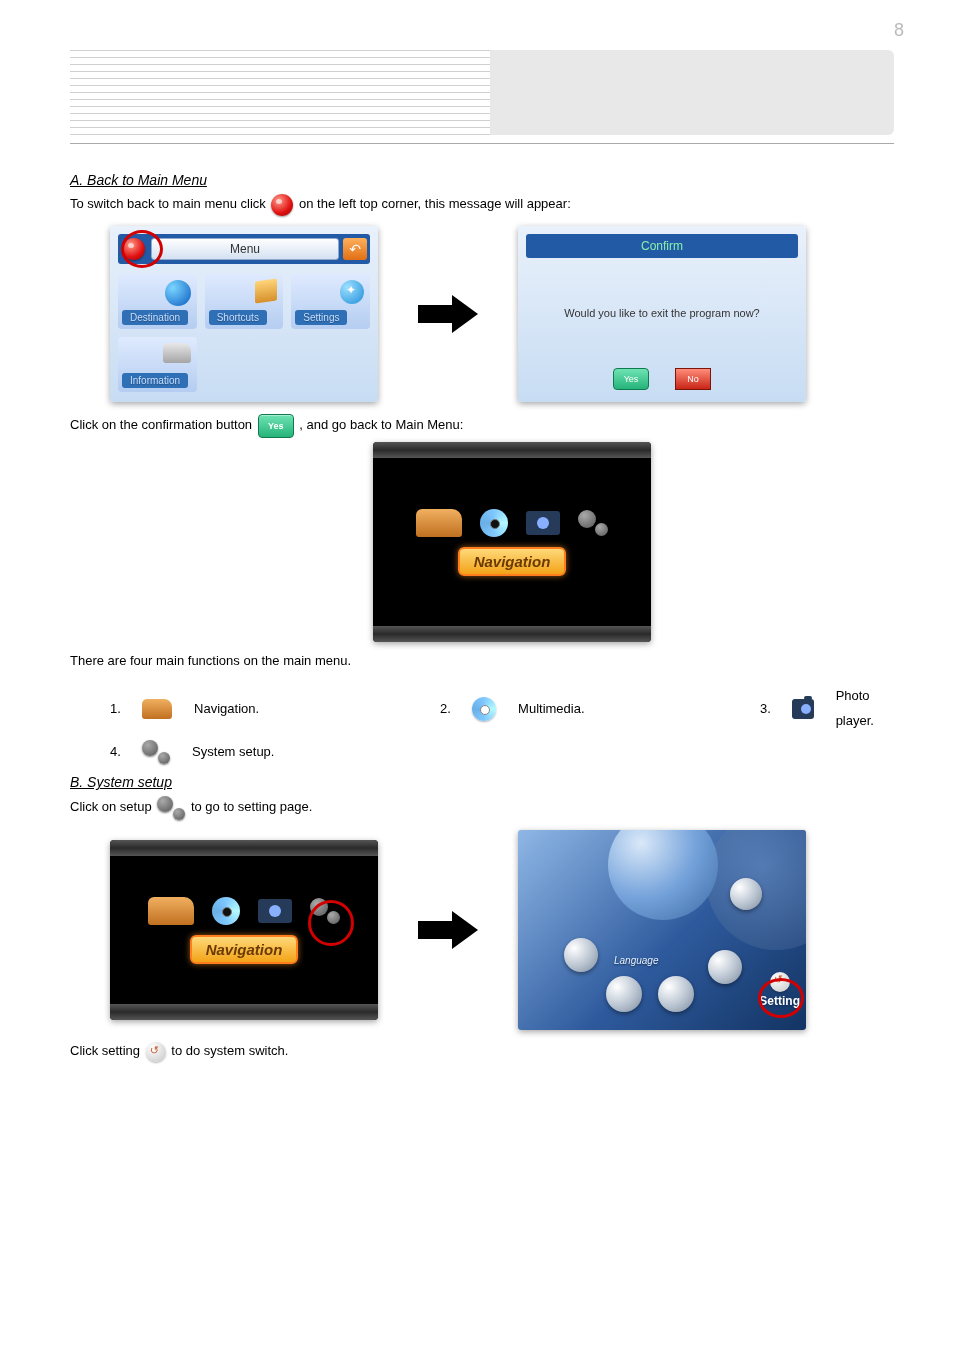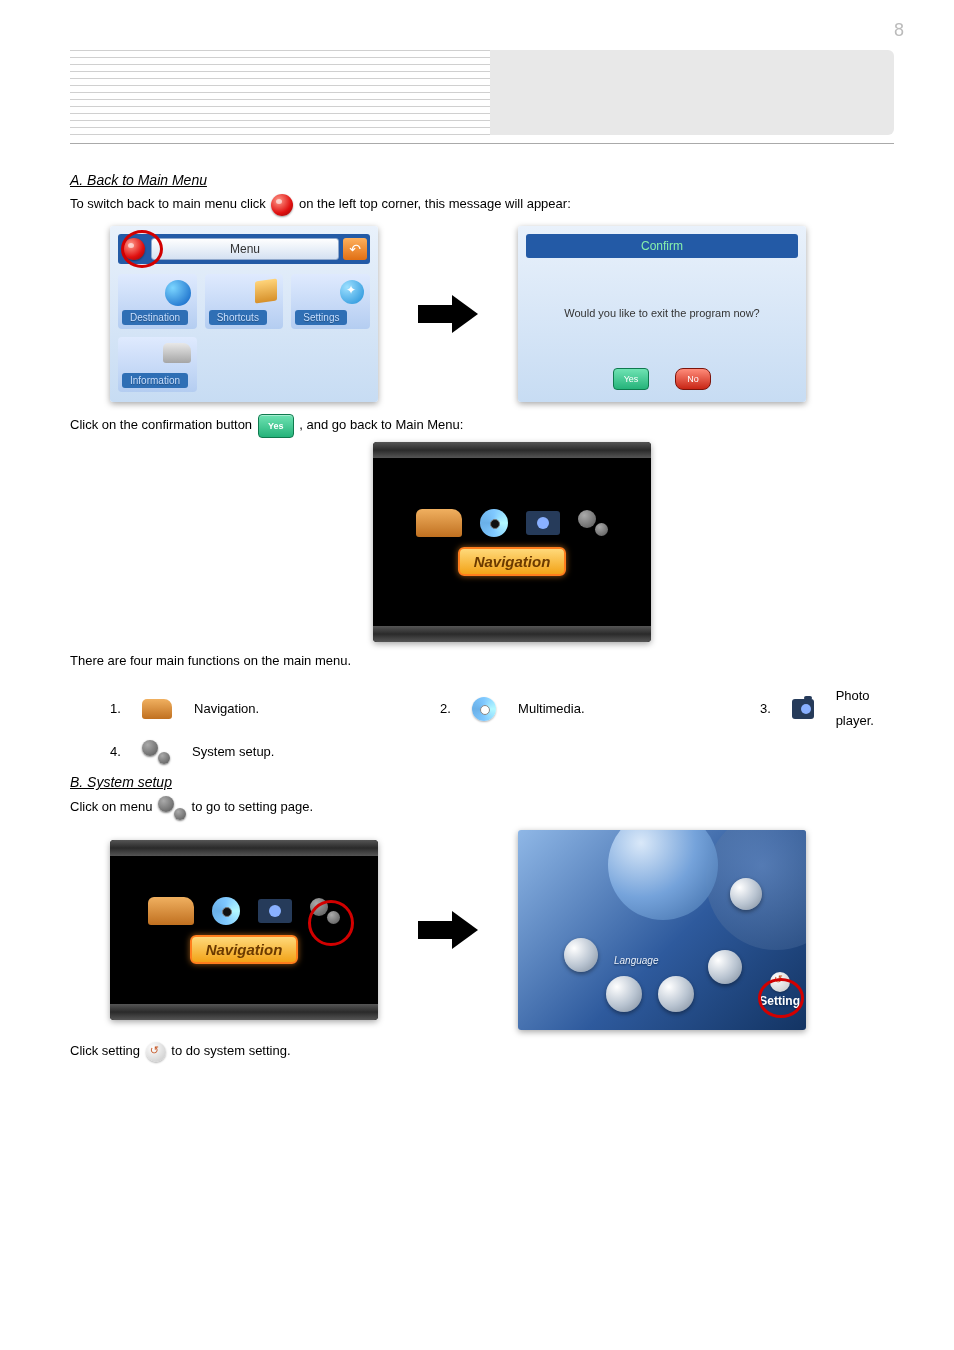--- a/index.html
+++ b/index.html
@@ -186,21 +186,21 @@
     flex:1; display:flex; justify-content:center; align-items:center;
     font-size:11px; color:#333;
   }
   .confirm-btns { display:flex; justify-content:center; gap:26px; padding-bottom:4px; }
   .btn-yes {
     width:36px; height:22px; border-radius:4px;
     background:linear-gradient(#6fe3b3,#25b37a); border:1px solid #0f7a4e;
     color:#fff; font-size:9px; display:flex; align-items:center; justify-content:center;
   }
   .btn-no {
-    width:36px; height:22px; border-radius:8px;
+    width:36px; height:22px; border-radius:0;
     background:linear-gradient(#ff8c7a,#c82515); border:1px solid #7d140b;
     color:#fff; font-size:9px; display:flex; align-items:center; justify-content:center;
   }
   
   .mainnav-shot {
     width:278px; height:200px; background:#000; border-radius:4px;
     box-shadow:0 2px 6px rgba(0,0,0,.35); position:relative;
     display:flex; flex-direction:column; align-items:center; justify-content:center;
     overflow:hidden;
   }
@@ -374,21 +374,21 @@
   <div class="list4-grid">
     <div class="item"><span>1.</span>&nbsp;<span class="inline-icon car-icon"></span>&nbsp;<span>Navigation.</span></div>
     <div class="item"><span>2.</span>&nbsp;<span class="inline-icon disc-icon"></span>&nbsp;<span>Multimedia.</span></div>
     <div class="item"><span>3.</span>&nbsp;<span class="inline-icon camera-icon"></span>&nbsp;<span>Photo player.</span></div>
     <div class="item" style="grid-column:1;"><span>4.</span>&nbsp;<span class="inline-icon gear-icon"></span>&nbsp;<span>System setup.</span></div>
   </div>
 </div>
 
 <div class="section-title">B. System setup</div>
 <p>
-  <span>Click on menu </span>
+  <span>Click on setup </span>
   <span class="inline-icon gear-icon"></span>
   <span> to go to setting page.</span>
 </p>
 
 <div class="row">
   <div class="mainnav-shot" style="width:268px; height:180px;">
     <div class="vbar top"></div>
       <div class="vbar bot"></div>
     <div class="mainnav-row">
       <span class="mn-car"></span>
@@ -413,14 +413,14 @@
       <div class="return-ball"></div>
       <div class="stext">Setting</div>
     </div>
     <div class="setting-redcircle"></div>
   </div>
 </div>
 
 <p class="desc-line">
   <span>Click setting </span>
   <span class="inline-icon return-ball"></span>
-  <span> to do system setting.</span>
+  <span> to do system switch.</span>
 </p>
 
 </body></html>

